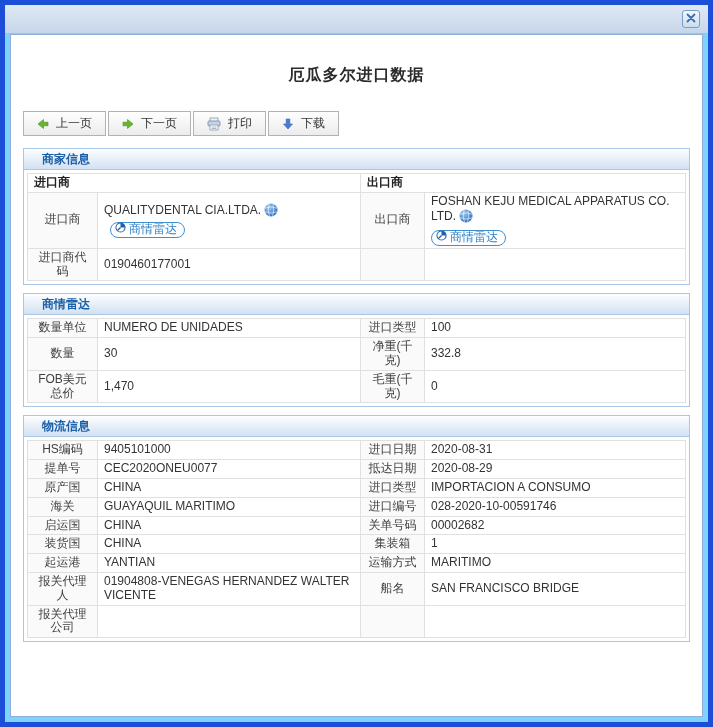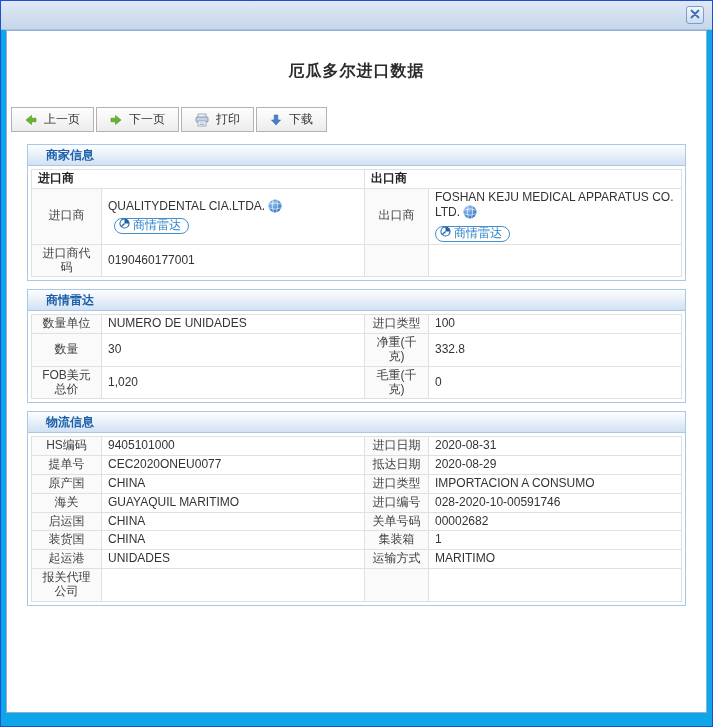--- a/index.html
+++ b/index.html
@@ -1,22 +1,22 @@
 <!DOCTYPE html>
 <html><head>
 <meta charset="utf-8">
 <style>
   * { box-sizing: border-box; margin: 0; padding: 0; }
   html,body { background:#e8eef6; }
   body { font-family: "Liberation Sans", "DejaVu Sans", sans-serif; }
 
   .dialog{
     width:713px; height:727px;
-    background:#0ea5e9;
-    border:1px solid #1d4ed8;
+    background:#7dd3fc;
+    border:5px solid #1d4ed8;
     position:relative;
     overflow:hidden;
   }
   .titlebar{
     height:29px;
     background:linear-gradient(#dfe9f4,#c6d6ea);
     border-bottom:1px solid #aabfdb;
     position:relative;
   }
   .close-btn{
@@ -35,36 +35,36 @@
     overflow:hidden;
   }
   h1.page-title{
     margin:30px 0 25px;
     text-align:center;
     font-size:16px; font-weight:bold; color:#2b2b2b;
     letter-spacing:1px;
   }
   .toolbar{
     display:flex; gap:2px;
-    margin:0 0 12px 4px;
+    margin:0 0 12px 12px;
   }
   .tbtn{
     display:inline-flex; align-items:center; gap:7px;
     border:1px solid #b2b2b2;
     background:linear-gradient(#fefefe,#ececec);
     padding:3px 13px;
     font-size:12px; color:#333;
     font-family:inherit;
     cursor:pointer;
   }
   .tbtn svg{ display:block; }
 
   .sec{
     border:1px solid #a9c7e7;
-    margin:0 20px 8px;
+    margin:0 12px 8px;
     background:#fff;
   }
   .sec-h{
     background:linear-gradient(#fdfeff,#d2e1f3);
     border-bottom:1px solid #a9c7e7;
     color:#1a5fa8; font-weight:bold; font-size:12px;
     padding:3px 0 3px 18px;
     line-height:14px;
   }
   .sec-b{ padding:3px; }
@@ -250,21 +250,21 @@
 
   <tr>
     <th class="lbl">数量</th>
     <td class="val">30</td>
     <th class="lbl">净重(千克)</th>
     <td class="val">332.8</td>
   </tr>
 
   <tr>
     <th class="lbl">FOB美元总价</th>
-    <td class="val">1,020</td>
+    <td class="val">1,470</td>
     <th class="lbl">毛重(千克)</th>
     <td class="val">0</td>
   </tr>
 
 
 
 </tbody>
         </table>
       </div>
     </div>
@@ -317,26 +317,32 @@
 
   <tr>
     <th class="lbl">装货国</th>
     <td class="val">CHINA</td>
     <th class="lbl">集装箱</th>
     <td class="val">1</td>
   </tr>
 
   <tr>
     <th class="lbl">起运港</th>
-    <td class="val">UNIDADES</td>
+    <td class="val">YANTIAN</td>
     <th class="lbl">运输方式</th>
     <td class="val">MARITIMO</td>
   </tr>
 
 
+  <tr>
+    <th class="lbl">报关代理人</th>
+    <td class="val">01904808-VENEGAS HERNANDEZ WALTER VICENTE</td>
+    <th class="lbl">船名</th>
+    <td class="val">SAN FRANCISCO BRIDGE</td>
+  </tr>
 
   <tr>
     <th class="lbl">报关代理公司</th>
     <td class="val"></td>
     <th class="lbl"></th>
     <td class="val"></td>
   </tr>
 </tbody>
         </table>
       </div>

